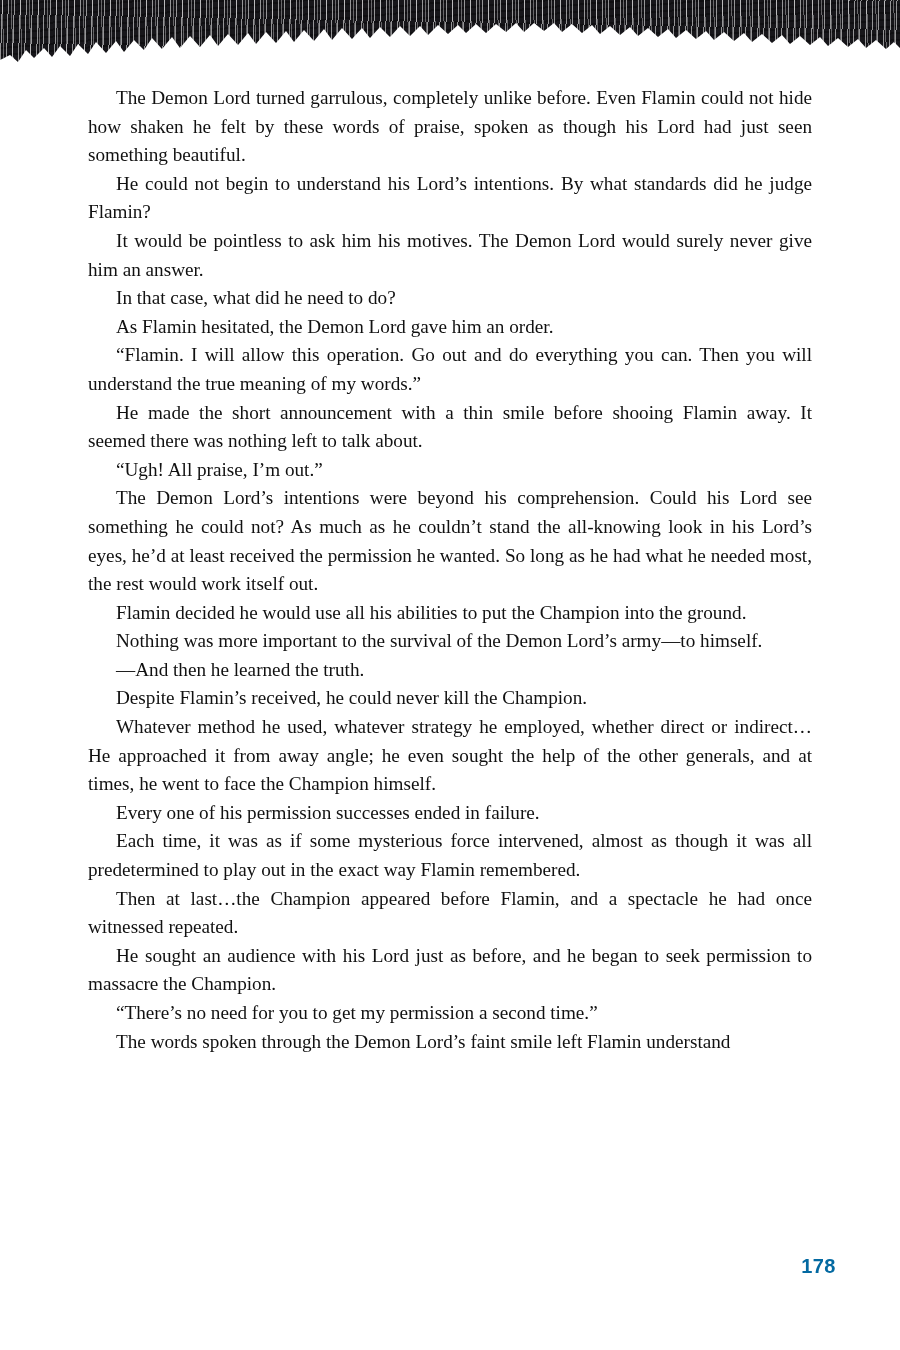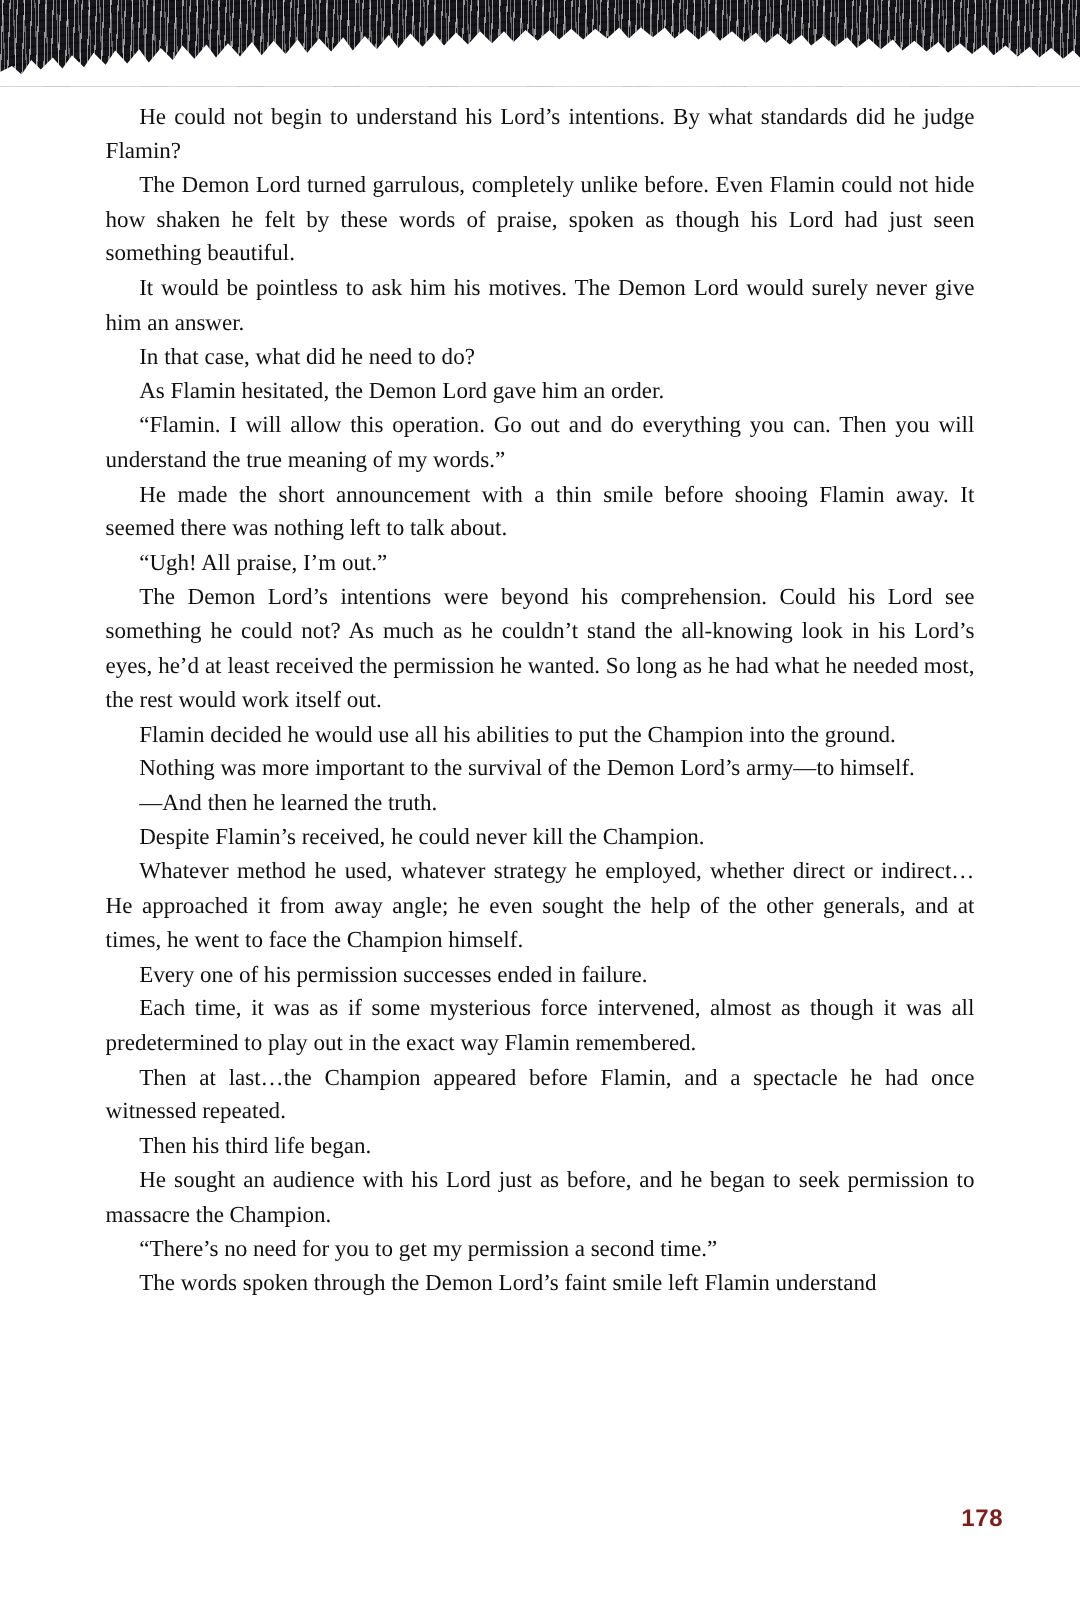--- a/index.html
+++ b/index.html
@@ -93,21 +93,21 @@
   }
 
   .page-number {
     position: absolute;
     right: 64px;
     bottom: 72px;
     font-family: "Liberation Sans", sans-serif;
     font-weight: bold;
     font-size: 20px;
     letter-spacing: 0.5px;
-    color: #7f1d1d;
+    color: #0369a1;
   }
 </style>
 </head>
 <body>
 
 <div class="header-band">
   <div class="ink"></div>
   <svg class="tear" viewBox="0 0 900 72" preserveAspectRatio="none">
     <path fill="#ffffff" d="
       M0,72 L0,60 L10,55 L18,62 L26,50 L34,58 L44,48 L52,57 L60,46 L70,56 L78,44
@@ -120,37 +120,36 @@
       L600,34 L610,26 L620,35 L630,27 L638,36 L648,28 L658,37 L668,29 L676,38
       L686,30 L696,39 L706,31 L714,40 L724,32 L734,41 L744,33 L752,42 L762,34
       L772,43 L782,35 L790,44 L800,36 L810,45 L820,37 L828,46 L838,38 L848,47
       L858,39 L866,48 L876,40 L886,49 L894,42 L900,48 L900,72 Z"></path>
     <path fill="#ffffff" d="M0,0 L900,0 L900,3 L0,3 Z" opacity="0"></path>
   </svg>
 </div>
 
 <div class="page">
   <div class="text-column">
+    <p class="para">The Demon Lord turned garrulous, completely unlike before. Even Flamin could not hide how shaken he felt by these words of praise, spoken as though his Lord had just seen something beautiful.</p>
     <p class="para">He could not begin to understand his Lord’s intentions. By what standards did he judge Flamin?</p>
-    <p class="para">The Demon Lord turned garrulous, completely unlike before. Even Flamin could not hide how shaken he felt by these words of praise, spoken as though his Lord had just seen something beautiful.</p>
     <p class="para">It would be pointless to ask him his motives. The Demon Lord would surely never give him an answer.</p>
     <p class="para">In that case, what did he need to do?</p>
     <p class="para">As Flamin hesitated, the Demon Lord gave him an order.</p>
     <p class="para">“Flamin. I will allow this operation. Go out and do everything you can. Then you will understand the true meaning of my words.”</p>
     <p class="para">He made the short announcement with a thin smile before shooing Flamin away. It seemed there was nothing left to talk about.</p>
     <p class="para">“Ugh! All praise, I’m out.”</p>
     <p class="para">The Demon Lord’s intentions were beyond his comprehension. Could his Lord see something he could not? As much as he couldn’t stand the all-knowing look in his Lord’s eyes, he’d at least received the permission he wanted. So long as he had what he needed most, the rest would work itself out.</p>
     <p class="para">Flamin decided he would use all his abilities to put the Champion into the ground.</p>
     <p class="para">Nothing was more important to the survival of the Demon Lord’s army—to himself.</p>
     <p class="para gap-before">—And then he learned the truth.</p>
     <p class="para gap-before">Despite Flamin’s received, he could never kill the Champion.</p>
     <p class="para">Whatever method he used, whatever strategy he employed, whether direct or indirect… He approached it from away angle; he even sought the help of the other generals, and at times, he went to face the Champion himself.</p>
     <p class="para">Every one of his permission successes ended in failure.</p>
     <p class="para">Each time, it was as if some mysterious force intervened, almost as though it was all predetermined to play out in the exact way Flamin remembered.</p>
     <p class="para">Then at last…the Champion appeared before Flamin, and a spectacle he had once witnessed repeated.</p>
-    <p class="para">Then his third life began.</p>
     <p class="para">He sought an audience with his Lord just as before, and he began to seek permission to massacre the Champion.</p>
     <p class="para">“There’s no need for you to get my permission a second time.”</p>
     <p class="para">The words spoken through the Demon Lord’s faint smile left Flamin understand</p>
   </div>
 
   <div class="page-number">178</div>
 </div>
 
 </body></html>

